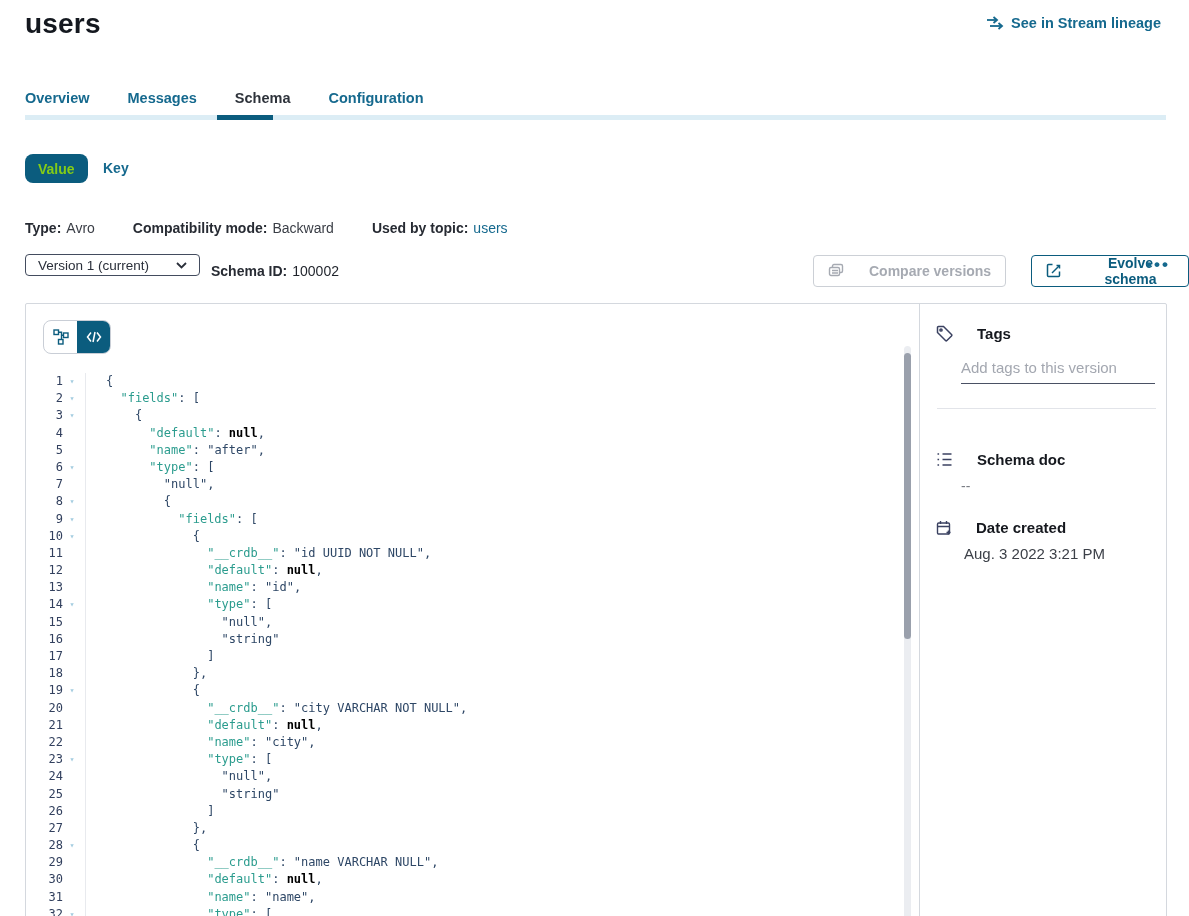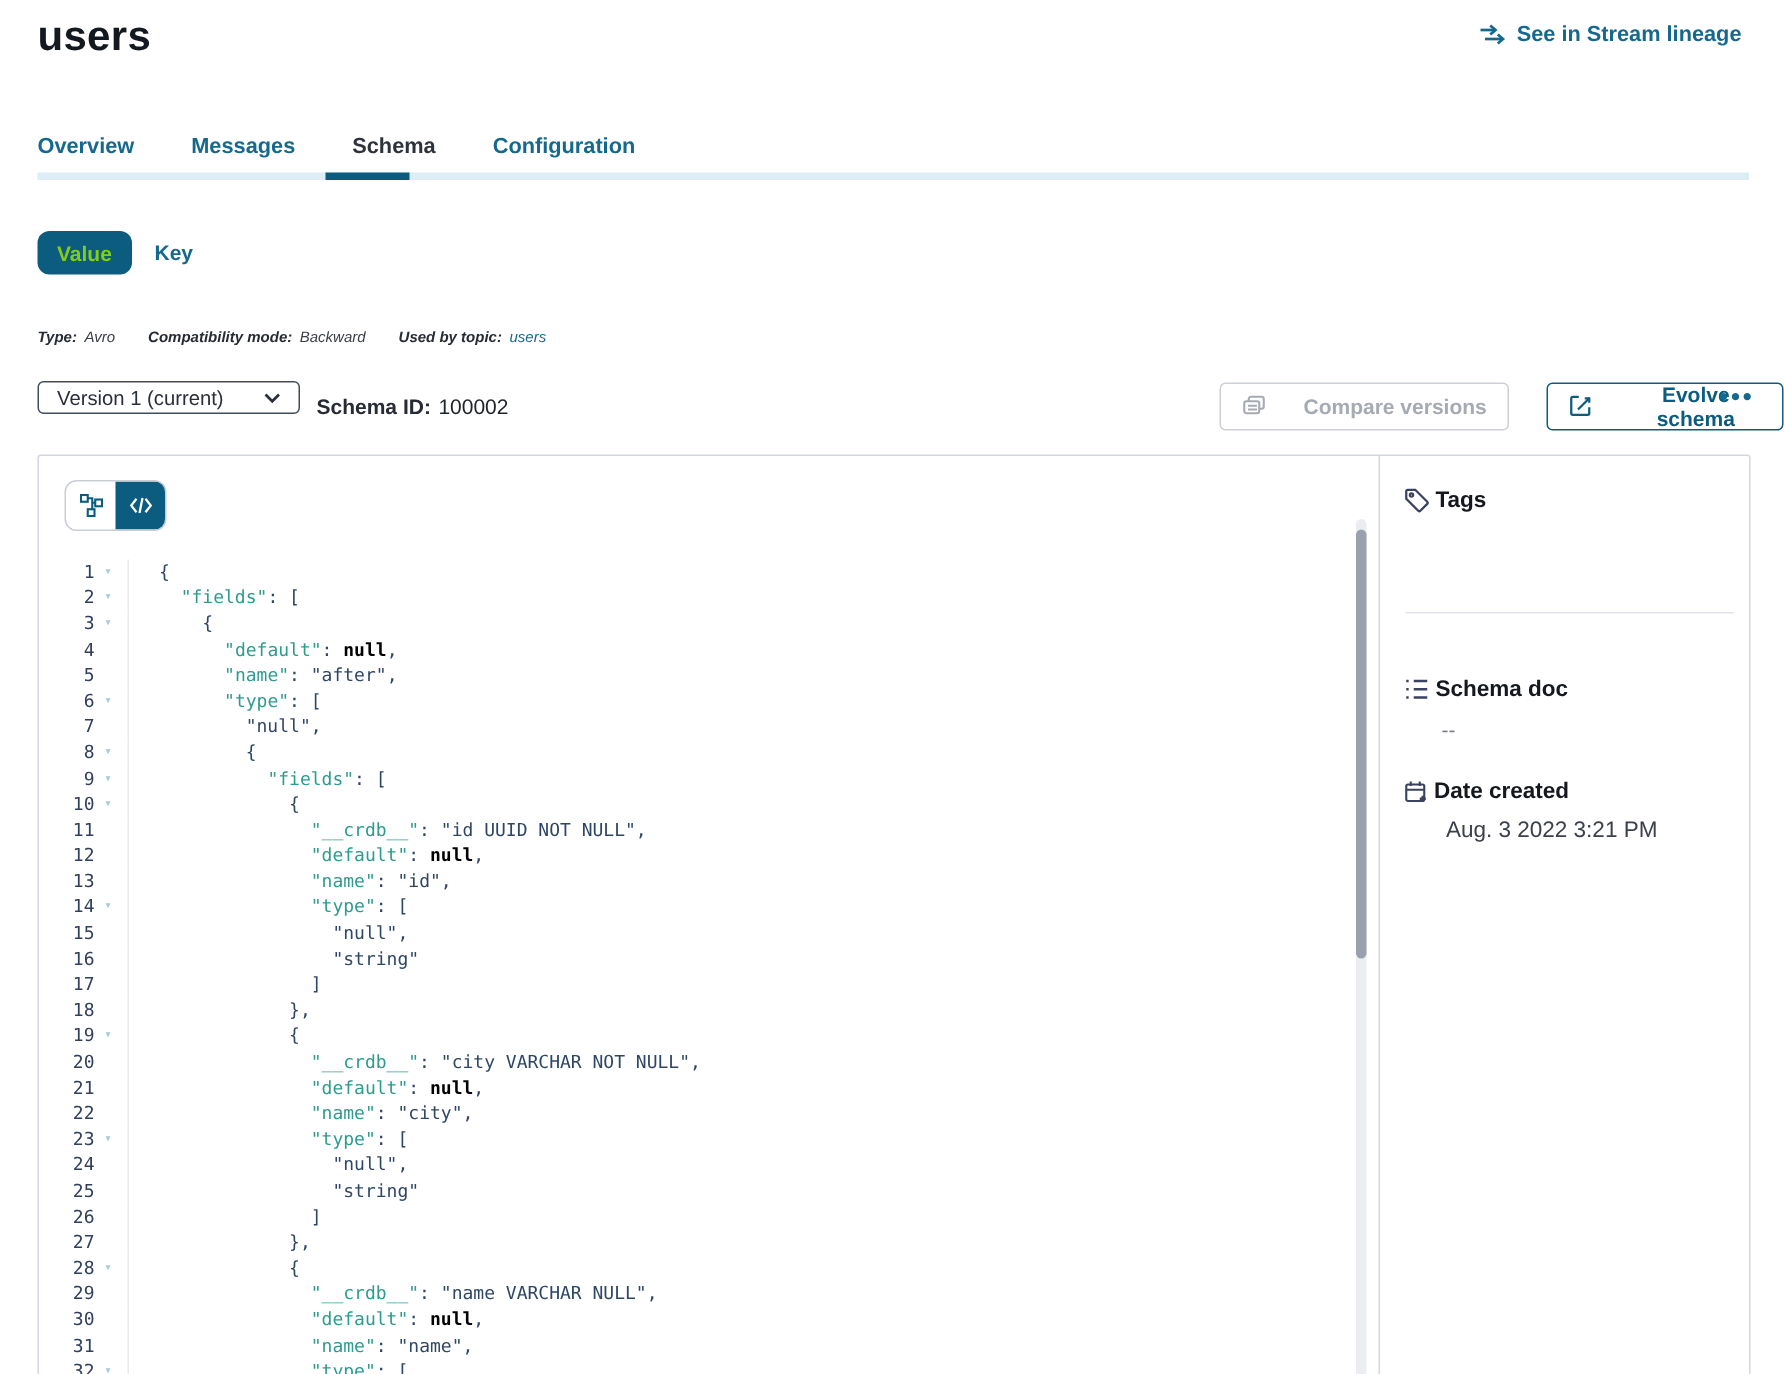--- a/index.html
+++ b/index.html
@@ -18,21 +18,21 @@
   .tab.active { color:#2e333b; }
   #tab-track { left:25px; top:115px; width:1141px; height:5px; background:#dcedf5; }
   #tab-active-bar { left:217px; top:115px; width:56px; height:5px; background:#0b5c7e; }
 
   
   #value-btn { left:25px; top:154px; background:#0b5c7e; color:#84cc16; border:none; border-radius:8px;
     font-size:14px; font-weight:600; padding:6px 13px; height:29px; cursor:pointer; font-family:inherit; }
   #key-btn { left:103px; top:160px; color:#15698e; font-size:14px; font-weight:600; cursor:pointer; }
 
   
-  .meta-row { left:25px; top:220px; display:flex; gap:22px; font-size:10px;font-style:italic; }
+  .meta-row { left:25px; top:220px; display:flex; gap:38px; font-size:14px; }
   .meta-item b { color:#272b33; font-weight:700; margin-right:5px; }
   .meta-item span.val { color:#3a3e46; }
   .meta-item span.link { color:#15698e; cursor:pointer; }
 
   
   #version-select { left:25px; top:254px; width:175px; height:22px; border:1px solid #434c5e; border-radius:4px;
     background:#fff; display:flex; align-items:center; justify-content:space-between; padding:0 12px; cursor:pointer; }
   #version-select .sel-text { font-size:13.5px; color:#2a2f3a; }
   #schema-id { left:211px; top:263px; font-size:14px; }
   #schema-id b { font-weight:700; color:#272b33; margin-right:5px; }
@@ -64,21 +64,21 @@
   .tk-k { color:#2b9c8e; }
   .tk-s { color:#2e4766; }
   .tk-n { color:#000000;font-weight:bold; }
 
   
   #scroll-track { position:absolute; left:878px; top:42px; width:7px; height:578px; background:#ebedf1; border-radius:4px; }
   #scroll-thumb { position:absolute; left:0; top:7px; width:7px; height:286px; background:#9aa0ac; border-radius:4px; }
 
   
   #sidebar { position:absolute; left:893px; top:0; width:248px; height:100%; border-left:1px solid #d4d8de; }
-  .sb-head { position:absolute; display:flex; align-items:center; gap:4px; font-size:15px; font-weight:700; color:#15181e; }
+  .sb-head { position:absolute; display:flex; align-items:center; gap:24px; font-size:15px; font-weight:700; color:#15181e; }
   .sb-head .ic { display:flex; color:#3b4261; }
   #tags-head { left:16px; top:21px; }
   #tags-input { position:absolute; left:41px; top:52px; width:194px; border:none; border-bottom:1.5px solid #4a5164;
     font-size:15px; padding:3px 0 7px 0; color:#3a3e46; outline:none; font-family:inherit; background:transparent; }
   #tags-input::placeholder { color:#a3a7b0; }
   #tags-divider { position:absolute; left:17px; top:104px; width:219px; height:1px; background:#e2e4e9; }
   #doc-head { left:16px; top:147px; }
   #doc-value { position:absolute; left:41px; top:174px; font-size:14px; color:#7b7e85; }
   #date-head { left:16px; top:215px; }
   #date-value { position:absolute; left:44px; top:241px; font-size:15px; color:#3c4048; }
@@ -424,20 +424,21 @@
 
     <div class="sb-head" id="tags-head">
       <span class="ic">
         <svg width="17" height="17" viewBox="0 0 17 17" fill="none" stroke="#3b4261" stroke-width="1.5">
           <path d="M1.5 7.5 V2.5 a1 1 0 0 1 1 -1 h5 l8 8 a1 1 0 0 1 0 1.4 l-4.6 4.6 a1 1 0 0 1 -1.4 0 z"></path>
           <circle cx="5" cy="5" r="1.1"></circle>
         </svg>
       </span>
       <span>Tags</span>
     </div>
+    <input id="tags-input" placeholder="Add tags to this version" style="">
     <div id="tags-divider"></div>
 
     <div class="sb-head" id="doc-head">
       <span class="ic">
         <svg width="17" height="15" viewBox="0 0 17 15" fill="none" stroke="#3b4261" stroke-width="1.6">
           <path d="M1.5 2 h1.6 M1.5 7.5 h1.6 M1.5 13 h1.6"></path>
           <path d="M6.5 2 h9 M6.5 7.5 h9 M6.5 13 h9"></path>
         </svg>
       </span>
       <span>Schema doc</span>

